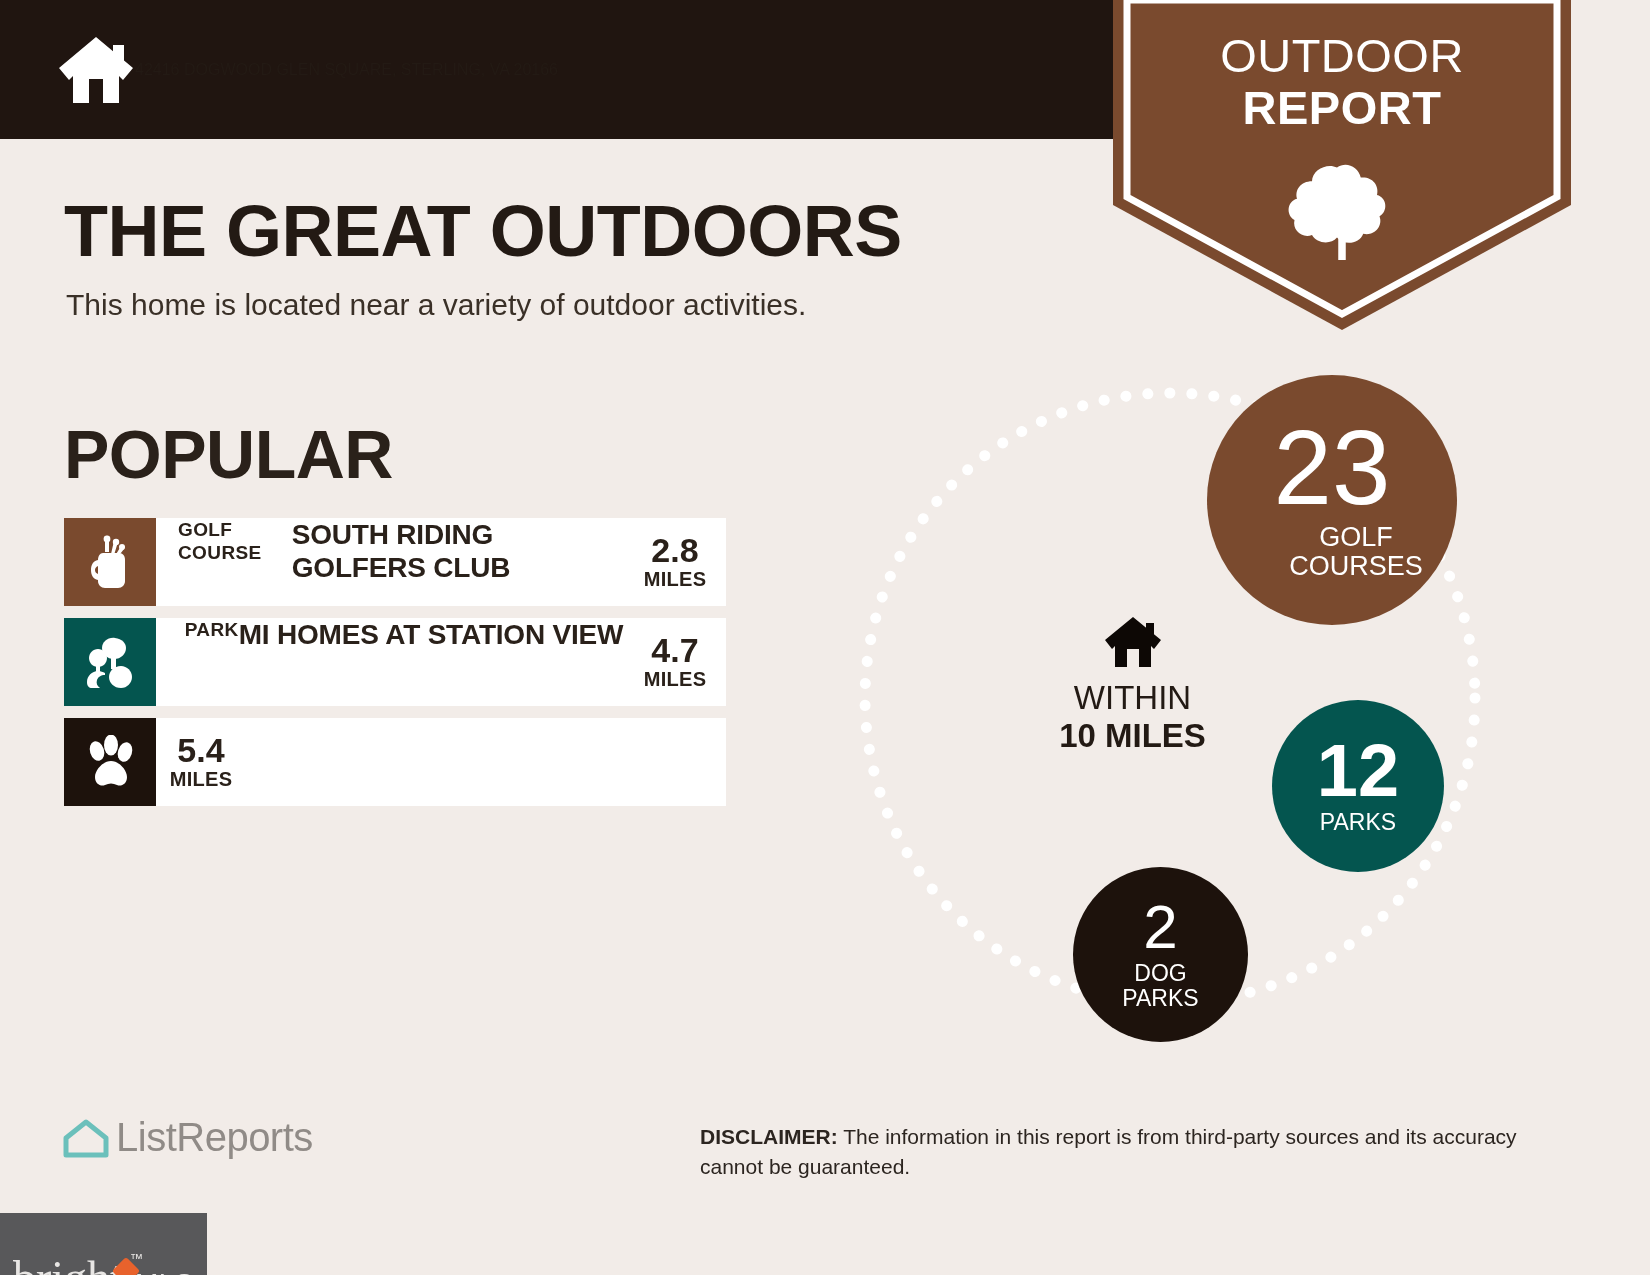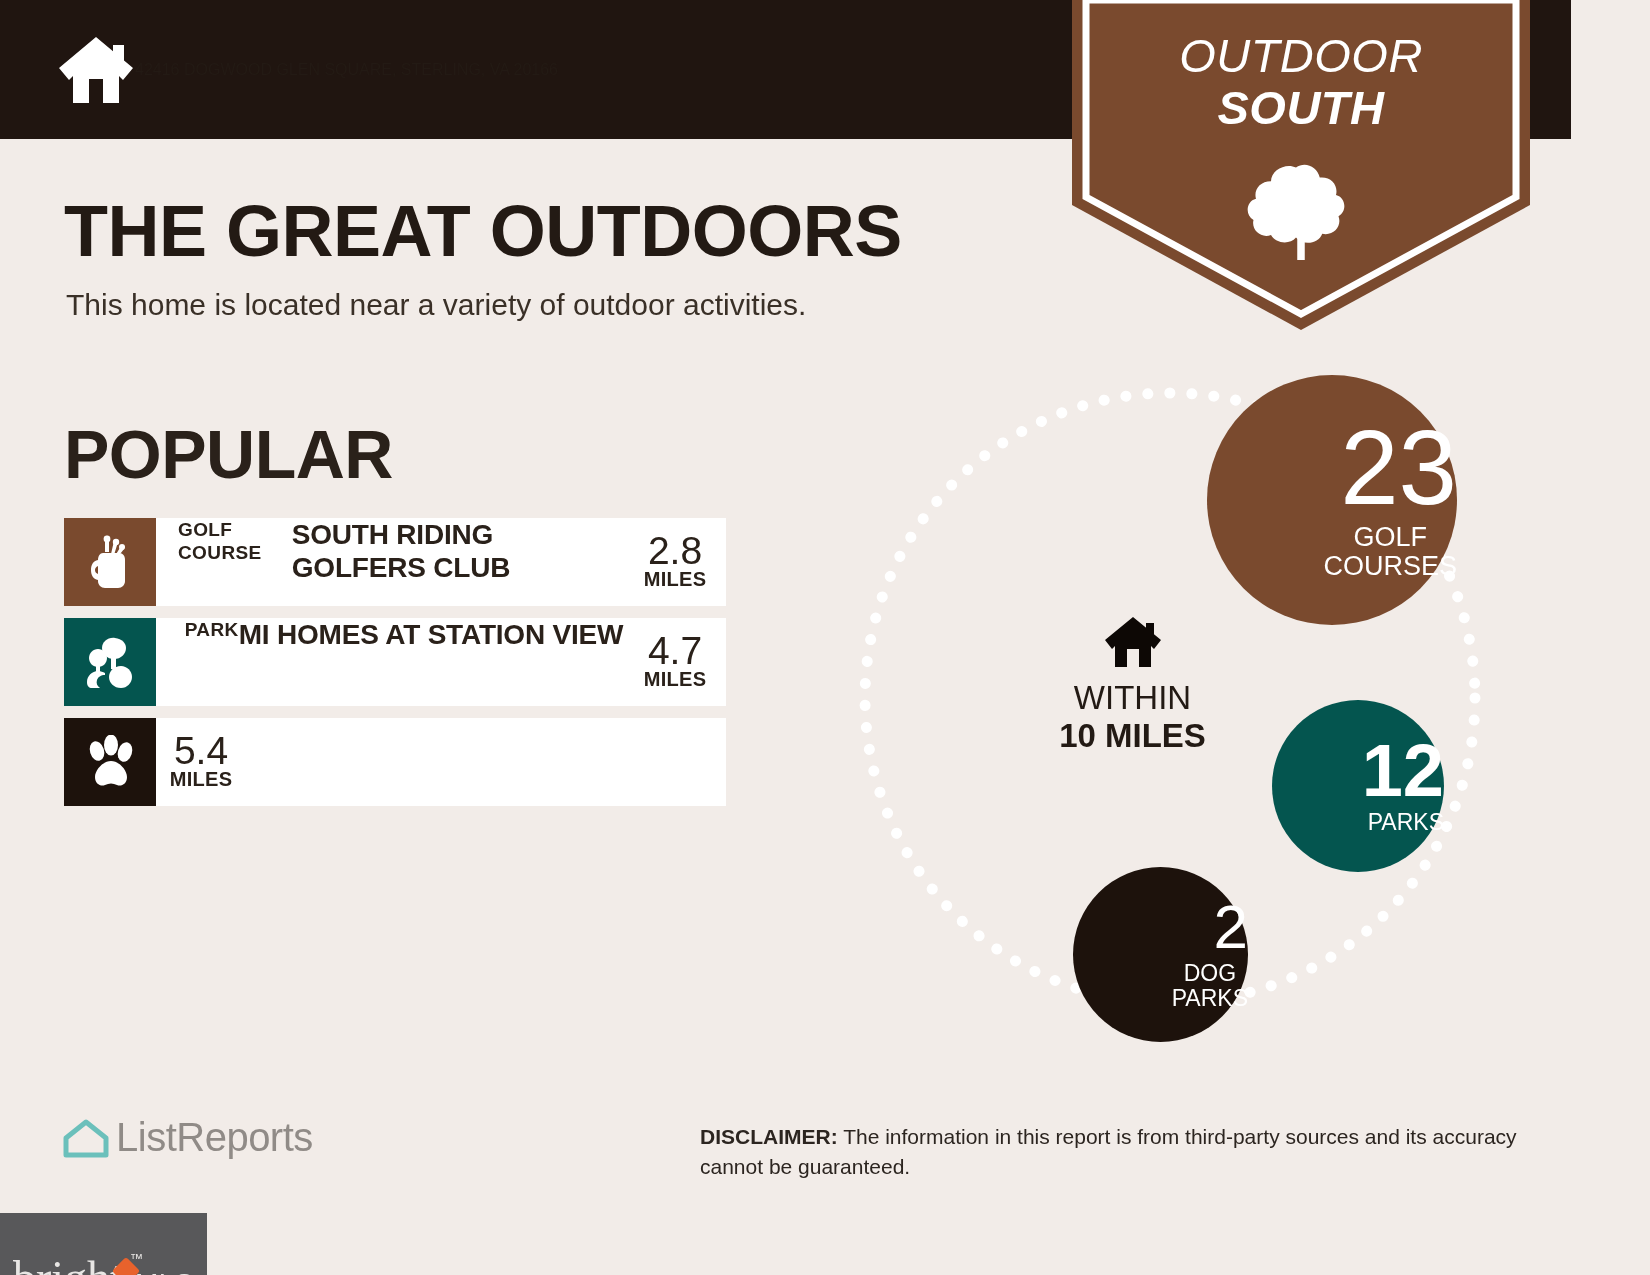--- a/index.html
+++ b/index.html
@@ -15,21 +15,21 @@
   
   #header-bar{
     position:absolute; left:0; top:0; width:1571px; height:139px;
     background:#201510;
     display:flex; align-items:center;
   }
   #home-icon-header{ margin-left:57px; width:78px; height:70px; flex:0 0 auto; }
 
   
   #report-badge{
-    position:absolute; left:1072px; top:0; width:458px; height:330px;font-style:italic;
+    position:absolute; left:1113px; top:0; width:458px; height:330px;
   }
   #report-badge svg{ display:block; width:100%; height:100%; }
   #badge-text{
     position:absolute; left:0; top:30px; width:458px;
     text-align:center; color:#fff;
     font-size:47px; line-height:52px; font-weight:400;
     letter-spacing:0.5px;
   }
   #badge-text .l2{ font-weight:700; }
 
@@ -73,33 +73,33 @@
   }
   .item-name{
     font-size:28px; font-weight:700; letter-spacing:-0.2px;
     color:#2a211a; line-height:33px;
   }
   .item-distance{
     flex:0 0 96px; width:96px;
     display:flex; flex-direction:column; justify-content:center; align-items:center;
     padding-right:6px;
   }
-  .distance-value{ font-size:39px; font-weight:400; color:#2a211a; line-height:35px; }
+  .distance-value{ font-size:34px; font-weight:700; color:#2a211a; line-height:35px; }
   .distance-unit{ font-size:20px; font-weight:700; color:#2a211a; letter-spacing:0.3px;text-align:right; }
 
   
   #dotted-ring{
     position:absolute; left:850px; top:378px; width:640px; height:640px;
   }
 
   
   .stat-circle{
     position:absolute; border-radius:50%;
     display:flex; flex-direction:column;
-    align-items:flex-end; justify-content:center;
+    align-items:center; justify-content:center;
     color:#ffffff; text-align:center;
   }
   #stat-golf{
     left:1207px; top:375px; width:250px; height:250px;
     background:#7a4a2e;
   }
   #stat-golf .stat-value{ font-size:105px; line-height:95px; font-weight:400; }
   #stat-golf .stat-label{ font-size:27px; line-height:29px; font-weight:400; margin-top:8px;margin-left:48px; }
 
   #stat-parks{
@@ -182,21 +182,21 @@
     <polygon points="14,0 444,0 444,197 229,314 14,197" fill="none" stroke="#ffffff" stroke-width="7"></polygon>
     <g transform="translate(229,225) scale(1.25)">
       <path fill="#ffffff" d="M-4,-46 c-8,-4 -20,2 -20,11 c-9,0 -14,7 -12,14 c-8,2 -9,13 -2,17 c-2,8 6,15 14,12 c4,7 15,8 20,2 c6,7 18,5 21,-3 c9,2 16,-6 13,-14 c7,-4 6,-15 -2,-17 c2,-8 -4,-15 -13,-14 c-2,-9 -12,-13 -19,-8 Z"></path>
       <rect fill="#ffffff" x="-3" y="-17" width="6" height="45"></rect>
       <path fill="#ffffff" d="M-1,-8 L-16,-22 L-13,-26 L0,-14 Z"></path>
       <path fill="#ffffff" d="M1,-5 L15,-20 L18,-16 L2,-1 Z"></path>
     </g>
   </svg>
   <div id="badge-text">
     <div class="l1">OUTDOOR</div>
-    <div class="l2">SOUTH</div>
+    <div class="l2">REPORT</div>
   </div>
 </div>
 
 <h1 id="page-title">THE GREAT OUTDOORS</h1>
 <p id="page-subtitle">This home is located near a variety of outdoor activities.</p>
 
 <h2 id="popular-heading">POPULAR</h2>
 
 <div id="popular-list">
 

